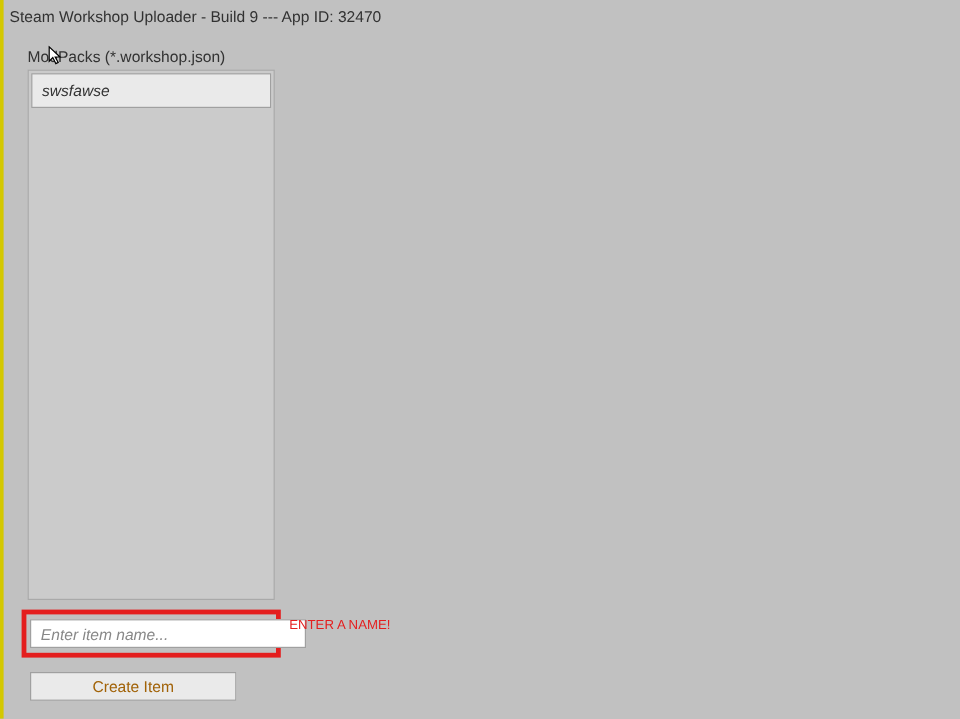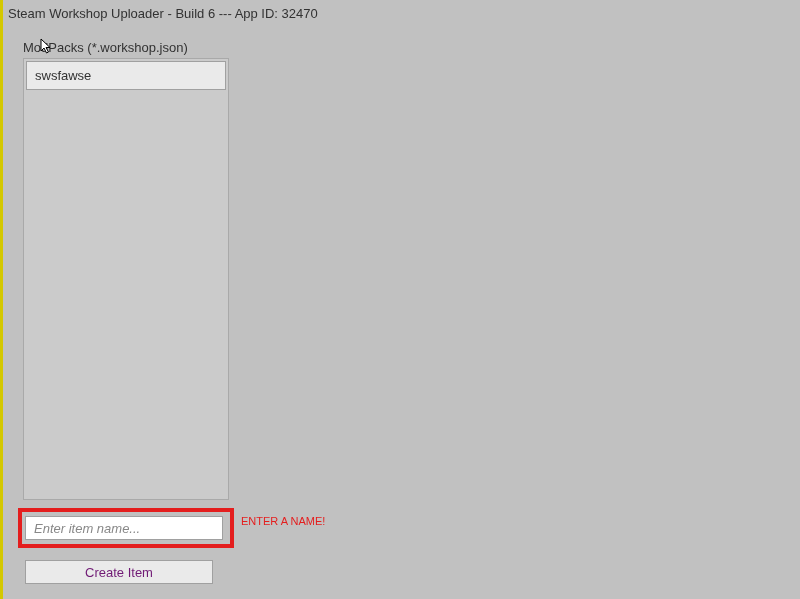--- a/index.html
+++ b/index.html
@@ -43,20 +43,21 @@
       z-index: 100;
     }
     .list-panel {
       position: absolute;
       left: 23px;
       top: 58px;
       width: 206px;
       height: 442px;
       background: #cbcbcb;
       border: 1px solid #a9a9a9;
+      font-style: italic;
     }
     .list-item {
       margin: 2px;
       padding: 6px 8px;
       background: #eaeaea;
       border: 1px solid #a0a0a0;
       font-size: 13px;
       color: #323232;
       cursor: pointer;
     }
@@ -67,21 +68,21 @@
       width: 216px;
       height: 40px;
       border: 4px solid #e41e1e;
       background: transparent;
       pointer-events: none;
     }
     .item-name-input {
       position: absolute;
       left: 25px;
       top: 516px;
-      width: 198px;
+      width: 230px;
       height: 24px;
       background: #fff;
       border: 1px solid #a0a0a0;
       padding: 0 8px;
       font-size: 13px;
       font-style: italic;
       color: #0f766e;
       outline: none;
     }
     .item-name-input::placeholder {
@@ -93,35 +94,35 @@
       left: 241px;
       top: 515px;
       font-size: 11px;
       color: #e41e1e;
       font-weight: normal;
     }
     .create-button {
       position: absolute;
       left: 25px;
       top: 560px;
-      width: 188px;
+      width: 172px;
       height: 24px;
       background: #eaeaea;
       border: 1px solid #a0a0a0;
       font-size: 13px;
-      color: #701a75;
+      color: #a16207;
       cursor: pointer;
     }
   </style>
 </head>
 <body>
 
 <div class="yellow-bar"></div>
 
-<div class="title-bar">Steam Workshop Uploader - Build 6 --- App ID: 32470</div>
+<div class="title-bar">Steam Workshop Uploader - Build 9 --- App ID: 32470</div>
 
 <div class="label-modpacks">ModPacks (*.workshop.json)</div>
 
 <svg class="cursor" width="14" height="18" viewBox="0 0 14 18">
   <path d="M1,1 L1,13 L4,10 L6.5,15 L8.5,14 L6,9.5 L10,9.5 Z" fill="white" stroke="black" stroke-width="1"></path>
 </svg>
 
 <div class="list-panel">
   <div class="list-item">swsfawse</div>
 </div>

